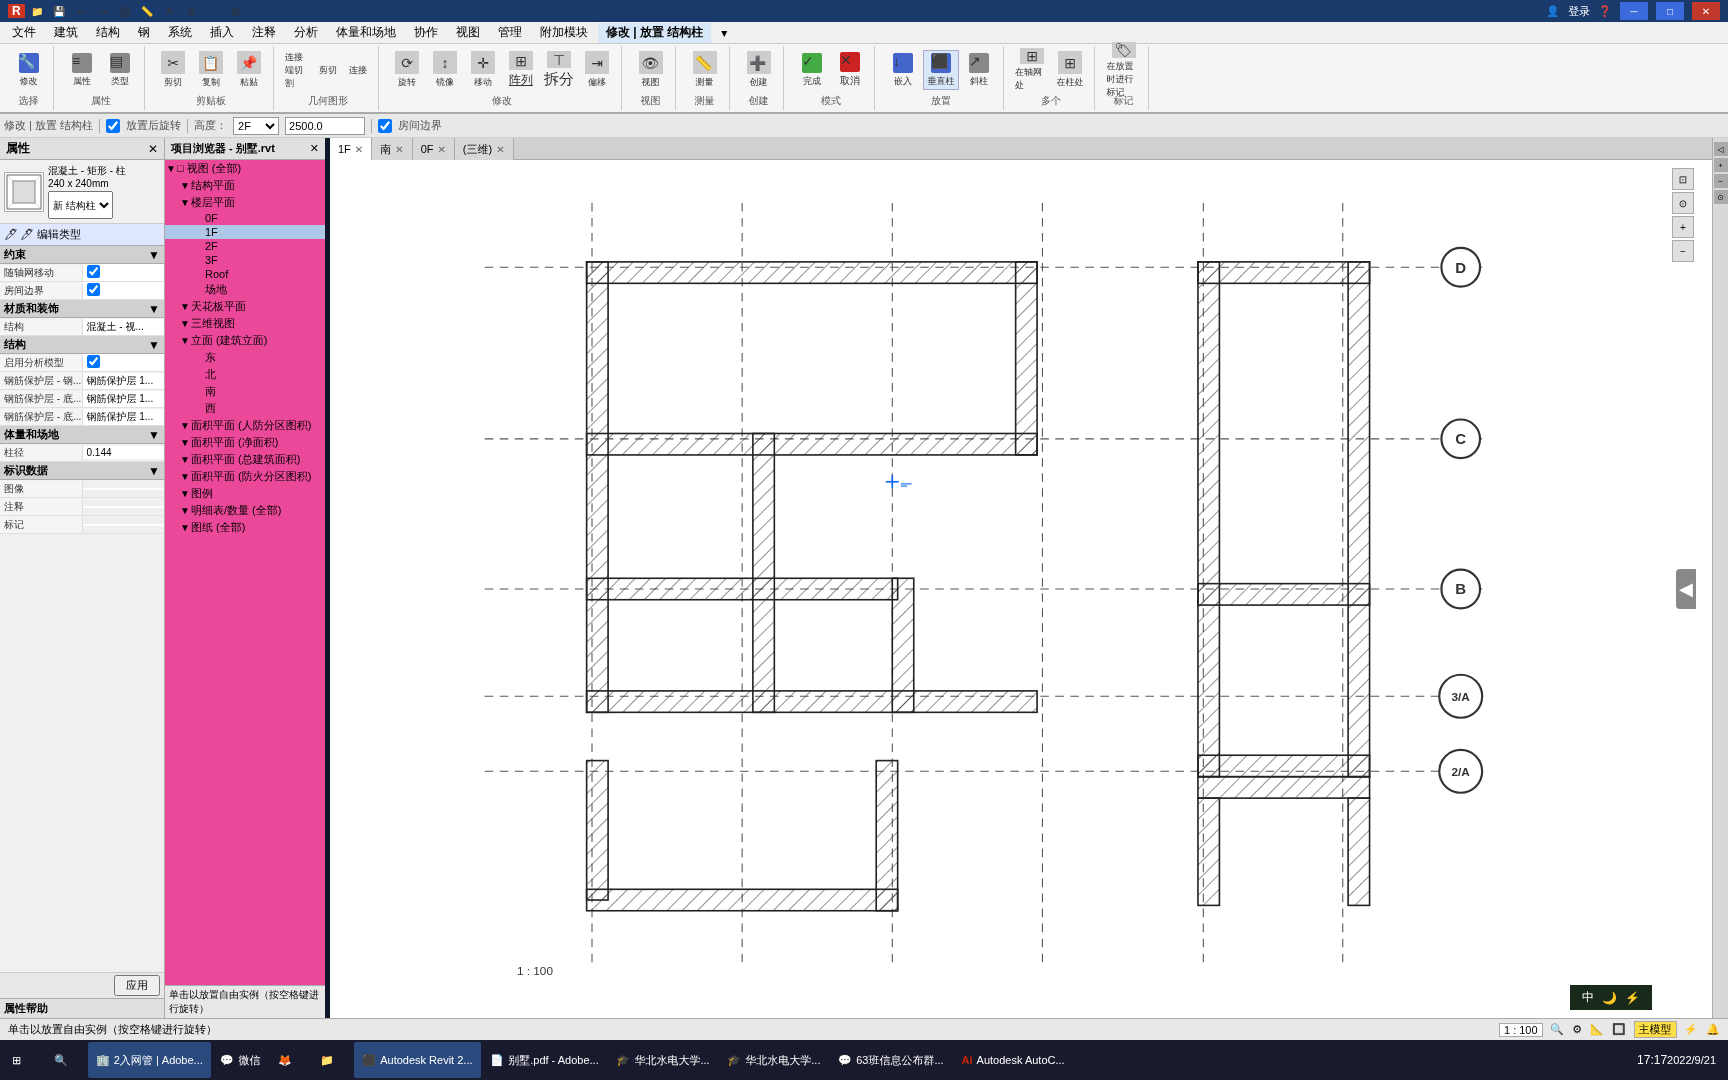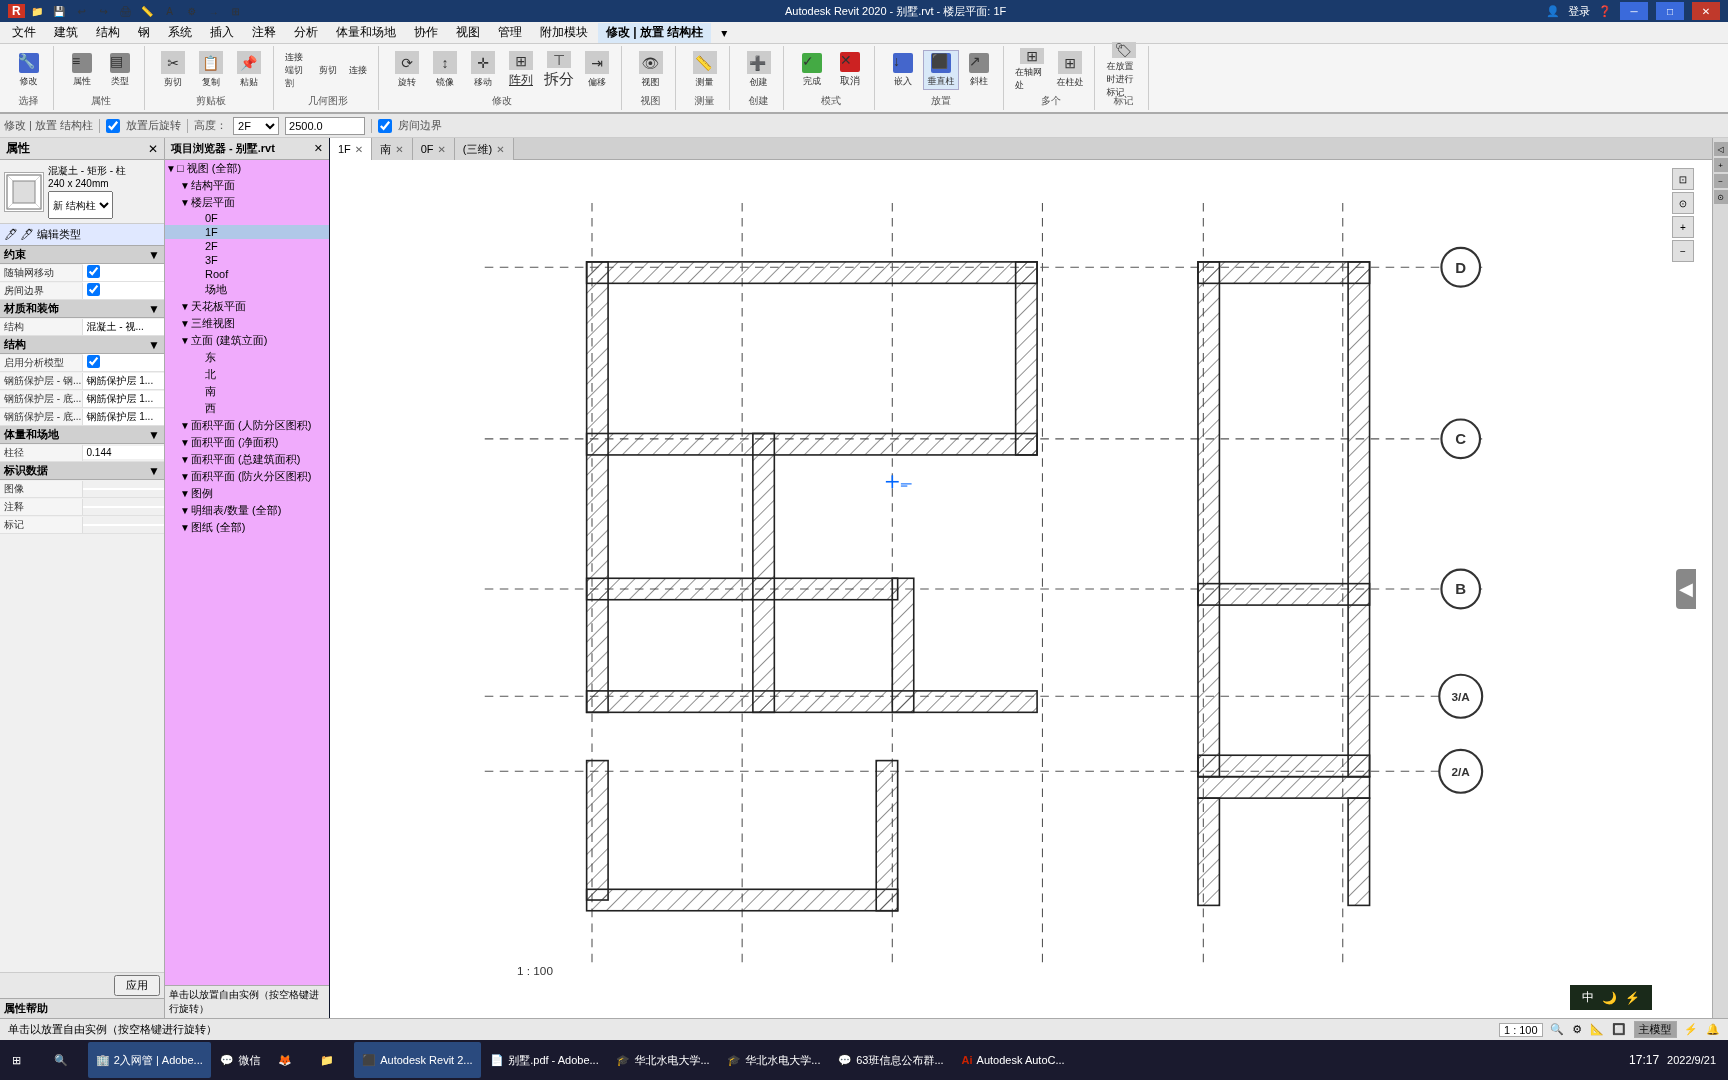--- a/index.html
+++ b/index.html
@@ -87,22 +87,22 @@
     }
     .prop-section-label { font-size: 11px; font-weight: bold; }
     .prop-row {
       display: flex; align-items: center; border-bottom: 1px solid #e0e0e0; height: 18px;
     }
     .prop-key { flex: 1; padding: 1px 4px; font-size: 10px; color: #333; background: #f5f5f5; border-right: 1px solid #ddd; overflow: hidden; white-space: nowrap; }
     .prop-val { flex: 1; padding: 1px 4px; font-size: 10px; background: white; overflow: hidden; white-space: nowrap; }
 
     
     #project-browser {
-      width: 165px; min-width: 165px; border-right: 1px solid #0f172a; display: flex; flex-direction: column;
-      background: #f0abfc; height: 100%;
+      width: 165px; min-width: 165px; border-right: 5px solid #0f172a; display: flex; flex-direction: column;
+      background: #ec4899; height: 100%;
     }
     #project-browser-header {
       display: flex; align-items: center; justify-content: space-between;
       background: #e0e0e0; padding: 2px 6px; border-bottom: 1px solid #aaa; height: 22px; font-size: 11px;
     }
     #project-tree { flex: 1; overflow-y: auto; font-size: 11px; }
     .tree-item {
       display: flex; align-items: center; padding: 1px 0; cursor: pointer; white-space: nowrap;
     }
     .tree-item.selected { background: #b0c8e8; }
@@ -194,21 +194,20 @@
     <span class="qa-btn">💾</span>
     <span class="qa-btn">↩</span>
     <span class="qa-btn">↪</span>
     <span class="qa-btn">🖨</span>
     <span class="qa-btn">📏</span>
     <span class="qa-btn">A</span>
     <span class="qa-btn">⚙</span>
     <span class="qa-btn">→</span>
     <span class="qa-btn">⊞</span>
   </div>
-  <span id="titlebar-title">Autodesk Revit 2020 - 别墅.rvt - 楼层平面: 1F</span>
   <div id="titlebar-right">
     <span>👤</span>
     <span>登录</span>
     <span>❓</span>
     <span class="win-btn">─</span>
     <span class="win-btn">□</span>
     <span class="win-btn close">✕</span>
   </div>
 </div>
 
@@ -793,21 +792,21 @@
 </div>
 
 <div id="statusbar">
   <span>单击以放置自由实例（按空格键进行旋转）</span>
   <span style="margin-left:auto;display:flex;gap:8px;align-items:center;">
     <span style="cursor:pointer;border:1px solid #aaa;padding:0 4px;background:white;">1 : 100</span>
     <span>🔍</span>
     <span>⚙</span>
     <span>📐</span>
     <span>🔲</span>
-    <span style="border:1px solid #aaa;padding:0 4px;background:#a3a3a3;">主模型</span>
+    <span style="border:1px solid #aaa;padding:0 4px;background:#fde047;">主模型</span>
     <span>⚡</span>
     <span>🔔</span>
   </span>
 </div>
 
 <div id="taskbar">
   <div class="taskbar-btn">
     <span>⊞</span>
   </div>
   <div class="taskbar-btn">
@@ -844,17 +843,17 @@
     <span>华北水电大学...</span>
   </div>
   <div class="taskbar-btn">
     <span>💬</span>
     <span>63班信息公布群...</span>
   </div>
   <div class="taskbar-btn">
     <span style="color:#cc2200;font-weight:bold;text-align:right;">Ai</span>
     <span>Autodesk AutoC...</span>
   </div>
-  <div style="margin-left:auto;display:flex;align-items:center;gap:8px;padding-right:8px;">
+  <div style="margin-left:auto;display:flex;align-items:center;padding-right:8px;">
     <span style="color:white;font-size:12px;">17:17</span>
     <span style="color:white;font-size:11px;">2022/9/21</span>
   </div>
 </div>
 
 </body></html>

